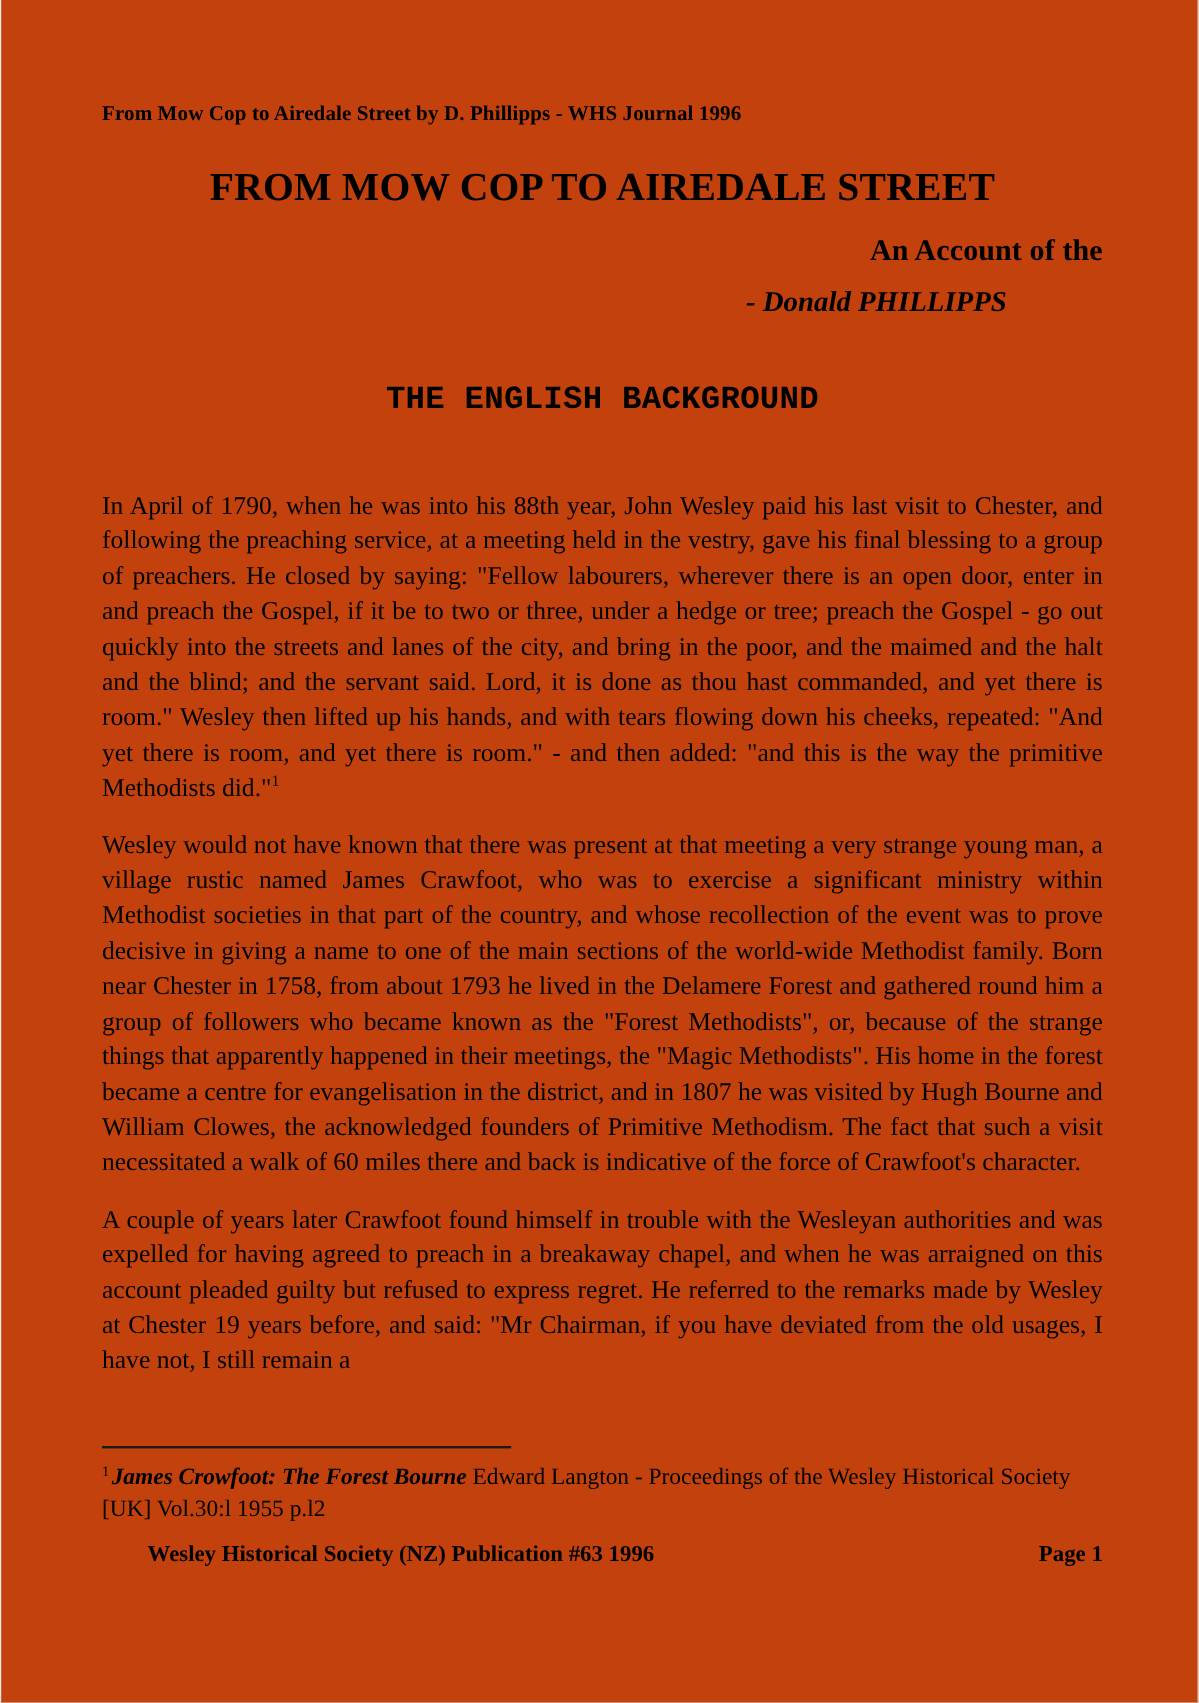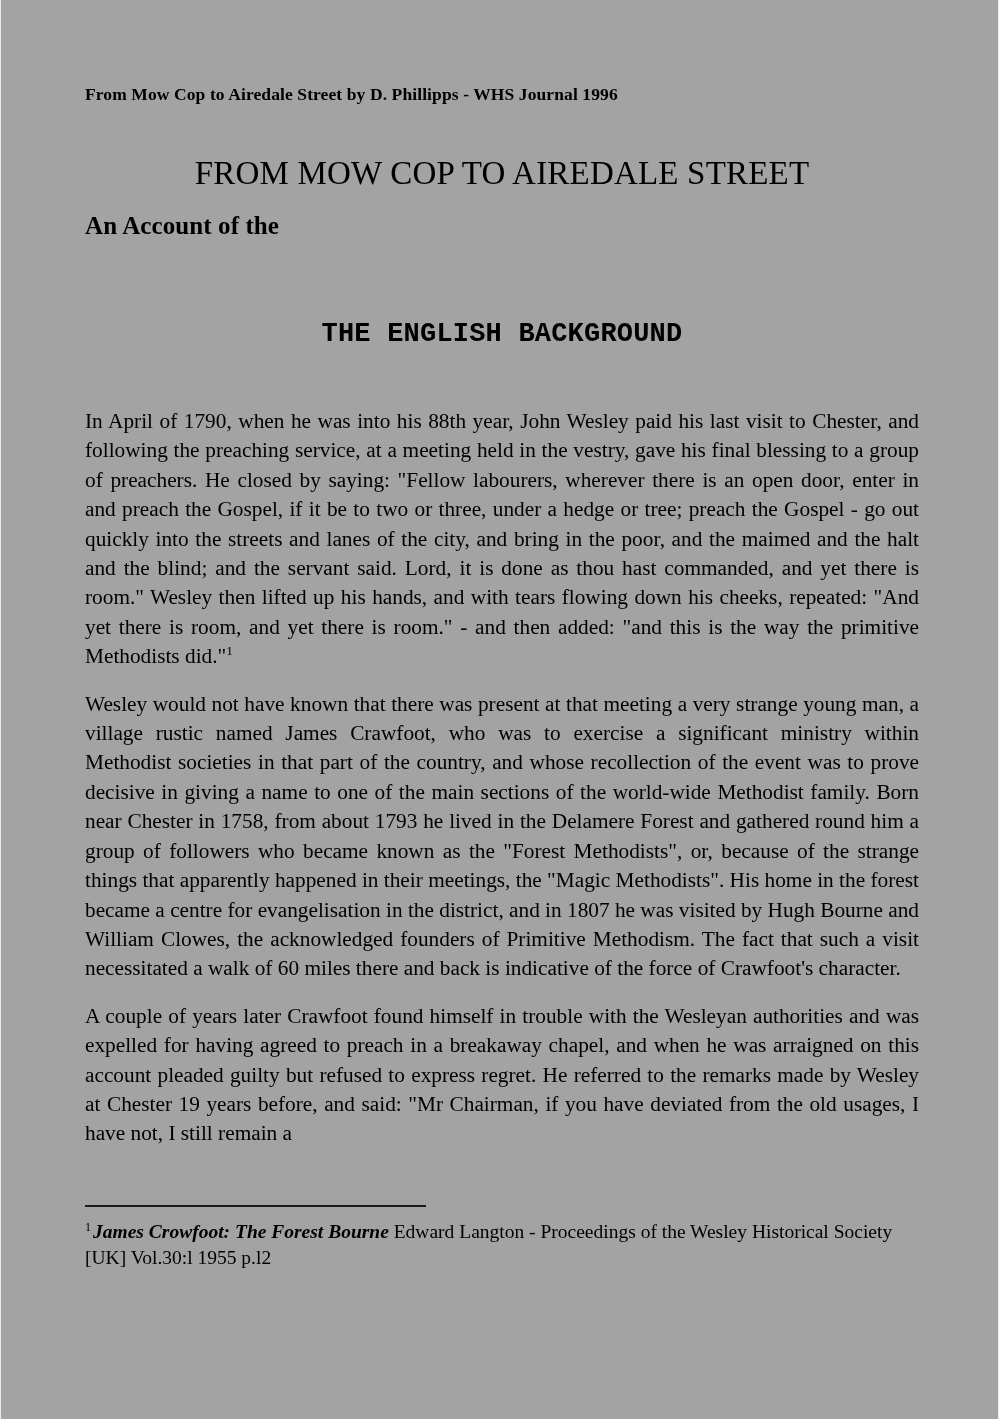--- a/index.html
+++ b/index.html
@@ -10,21 +10,21 @@
   }
   body {
     font-family: "Liberation Serif", "DejaVu Serif", serif;
     color: #000000;
   }
   .page {
     position: relative;
     width: 999px;
     height: 1419px;
     margin: 0 auto;
-    background: #a3a3a3;
+    background: #c2410c;
     box-sizing: border-box;
     overflow: hidden;
     border-left: 1px solid #e8e8e8;
     border-right: 1px solid #ececec;
   }
 
   
   .running-header {
     position: absolute;
     left: 84px;
@@ -40,28 +40,28 @@
   
   .title-block {
     position: absolute;
     left: 84px;
     top: 138px;
     width: 834px;
   }
   .doc-title {
     text-align: center;
     font-size: 33px;
-    font-weight: normal;
+    font-weight: bold;
     line-height: 1.18;
     letter-spacing: 0.2px;
-    margin: 16px;
+    margin: 0;
   }
   .subtitle-group {
     margin-top: 16px;
-    text-align: left;
+    text-align: right;
   }
   .subtitle-line {
     font-size: 25px;
     font-weight: bold;
     line-height: 1.36;
     letter-spacing: 0.1px;
   }
   .byline {
     margin-top: 10px;
     text-align: right;
@@ -168,34 +168,39 @@
 
 <div class="page">
 
   <div class="running-header">From Mow Cop to Airedale Street by D. Phillipps - WHS Journal 1996</div>
 
   <div class="title-block">
     <div class="doc-title">FROM MOW COP TO AIREDALE STREET</div>
     <div class="subtitle-group">
       <div class="subtitle-line">An Account of the</div>
     </div>
+    <div class="byline">- Donald PHILLIPPS</div>
   </div>
 
   <div class="section-heading">THE ENGLISH BACKGROUND</div>
 
 
   <div class="body-col">
 
     <p class="para"><span>In April of 1790, when he was into his 88th year, John Wesley paid his last visit to Chester, and following the preaching service, at a meeting held in the vestry, gave his final blessing to a group of preachers. He closed by saying: "Fellow labourers, wherever there is an open door, enter in and preach the Gospel, if it be to two or three, under a hedge or tree; preach the Gospel - go out quickly into the streets and lanes of the city, and bring in the poor, and the maimed and the halt and the blind; and the servant said. Lord, it is done as thou hast commanded, and yet there is room." Wesley then lifted up his hands, and with tears flowing down his cheeks, repeated: "And yet there is room, and yet there is room." - and then added: "and this is the way the primitive Methodists did."</span><span class="fn-ref">1</span></p>
 
     <p class="para">Wesley would not have known that there was present at that meeting a very strange young man, a village rustic named James Crawfoot, who was to exercise a significant ministry within Methodist societies in that part of the country, and whose recollection of the event was to prove decisive in giving a name to one of the main sections of the world-wide Methodist family. Born near Chester in 1758, from about 1793 he lived in the Delamere Forest and gathered round him a group of followers who became known as the "Forest Methodists", or, because of the strange things that apparently happened in their meetings, the "Magic Methodists". His home in the forest became a centre for evangelisation in the district, and in 1807 he was visited by Hugh Bourne and William Clowes, the acknowledged founders of Primitive Methodism. The fact that such a visit necessitated a walk of 60 miles there and back is indicative of the force of Crawfoot's character.</p>
 
     <p class="para">A couple of years later Crawfoot found himself in trouble with the Wesleyan authorities and was expelled for having agreed to preach in a breakaway chapel, and when he was arraigned on this account pleaded guilty but refused to express regret. He referred to the remarks made by Wesley at Chester 19 years before, and said: "Mr Chairman, if you have deviated from the old usages, I have not, I still remain a</p>
 
   </div>
 
   <div class="footnote-area">
     <div class="footnote-rule"></div>
     <div class="footnote-text"><span class="footnote-num">1</span><span class="fn-title">James Crowfoot: The Forest Bourne</span><span> Edward Langton - Proceedings of the Wesley Historical Society [UK] Vol.30:l 1955 p.l2</span></div>
   </div>
 
+  <div class="page-footer">
+    <div class="footer-left">Wesley Historical Society (NZ) Publication #63  1996</div>
+    <div class="footer-right">Page  1</div>
+  </div>
 
 </div>
 
 </body></html>

